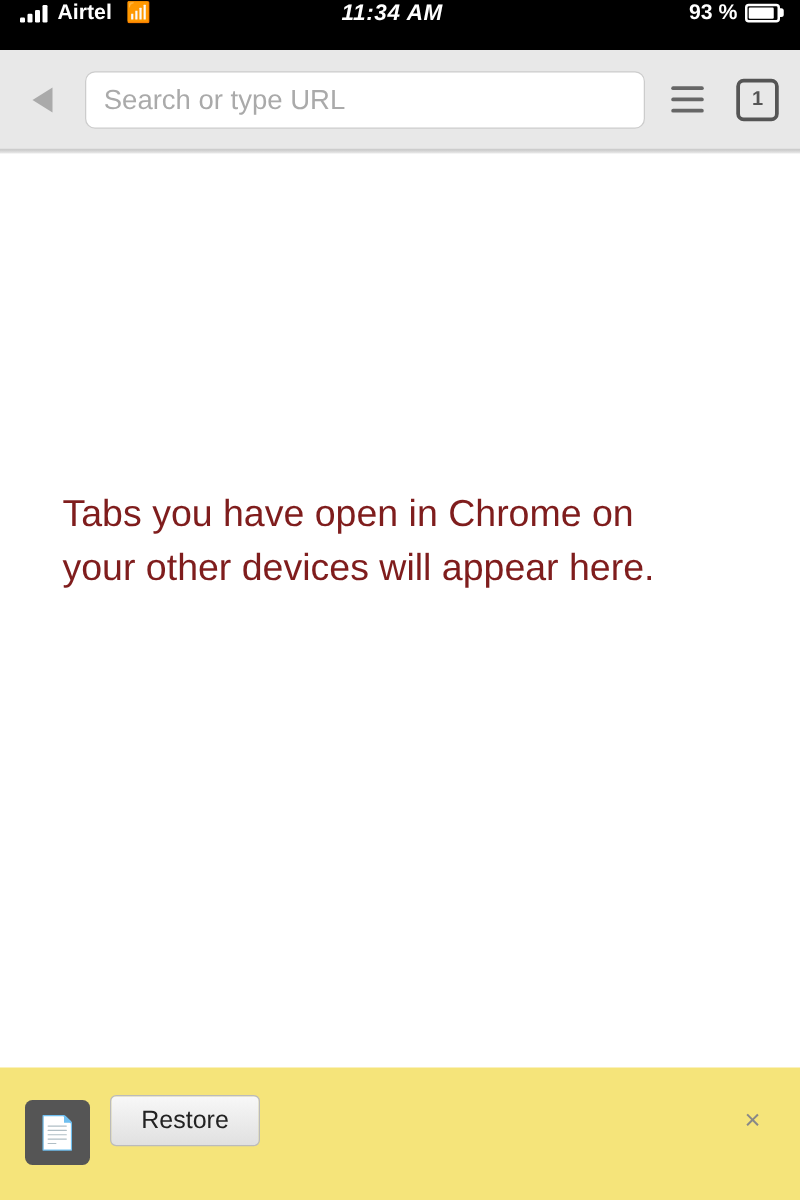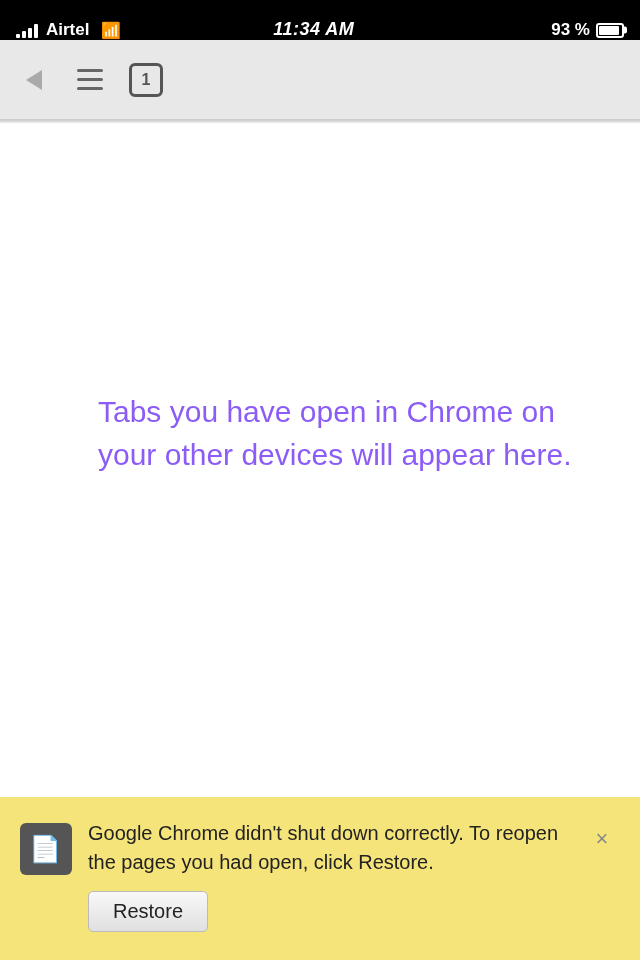--- a/index.html
+++ b/index.html
@@ -13,21 +13,21 @@
       overflow: hidden;
       position: relative;
     }
 
     
     .status-bar {
       width: 100%;
       height: 40px;
       background: #000000;
       display: flex;
-      align-items: flex-end;
+      align-items: flex-start;
       justify-content: space-between;
       padding: 0 16px;
       color: #ffffff;
       font-size: 18px;
       font-weight: 600;
     }
 
     .status-left {
       display: flex;
       align-items: center;
@@ -234,24 +234,23 @@
       background: #ffffff;
       display: flex;
       align-items: center;
       justify-content: flex-start;
       padding: 60px 50px;
     }
 
     .info-text {
       font-size: 30px;
       line-height: 1.45;
-      color: #8b5cf6;
+      color: #7f1d1d;
       font-weight: 400;
       max-width: 520px;
-      margin-left: 48px;
     }
 
     
     .notification-banner {
       position: absolute;
       bottom: 0;
       left: 0;
       width: 100%;
       background: #f5e47a;
       padding: 22px 20px 28px 20px;
@@ -335,20 +334,23 @@
         <div class="battery-fill"></div>
       </div>
     </div>
   </div>
 </div>
 
 <div class="browser-bar">
   <div class="back-button">
     <div class="back-arrow"></div>
   </div>
+  <div class="search-bar">
+    <span class="search-placeholder">Search or type URL</span>
+  </div>
   <div class="menu-button">
     <div class="menu-line"></div>
     <div class="menu-line"></div>
     <div class="menu-line"></div>
   </div>
   <div class="tabs-button">
     <div class="tabs-icon">
       <span class="tabs-count">1</span>
     </div>
   </div>
@@ -358,17 +360,16 @@
 
 <div class="main-content">
   <p class="info-text">Tabs you have open in Chrome on your other devices will appear here.</p>
 </div>
 
 <div class="notification-banner">
   <div class="crash-icon">
     <span class="crash-icon-inner">📄</span>
   </div>
   <div class="notification-content">
-    <p class="notification-text">Google Chrome didn't shut down correctly. To reopen the pages you had open, click Restore.</p>
     <button class="restore-button">Restore</button>
   </div>
   <div class="close-button">×</div>
 </div>
 
 </body></html>

